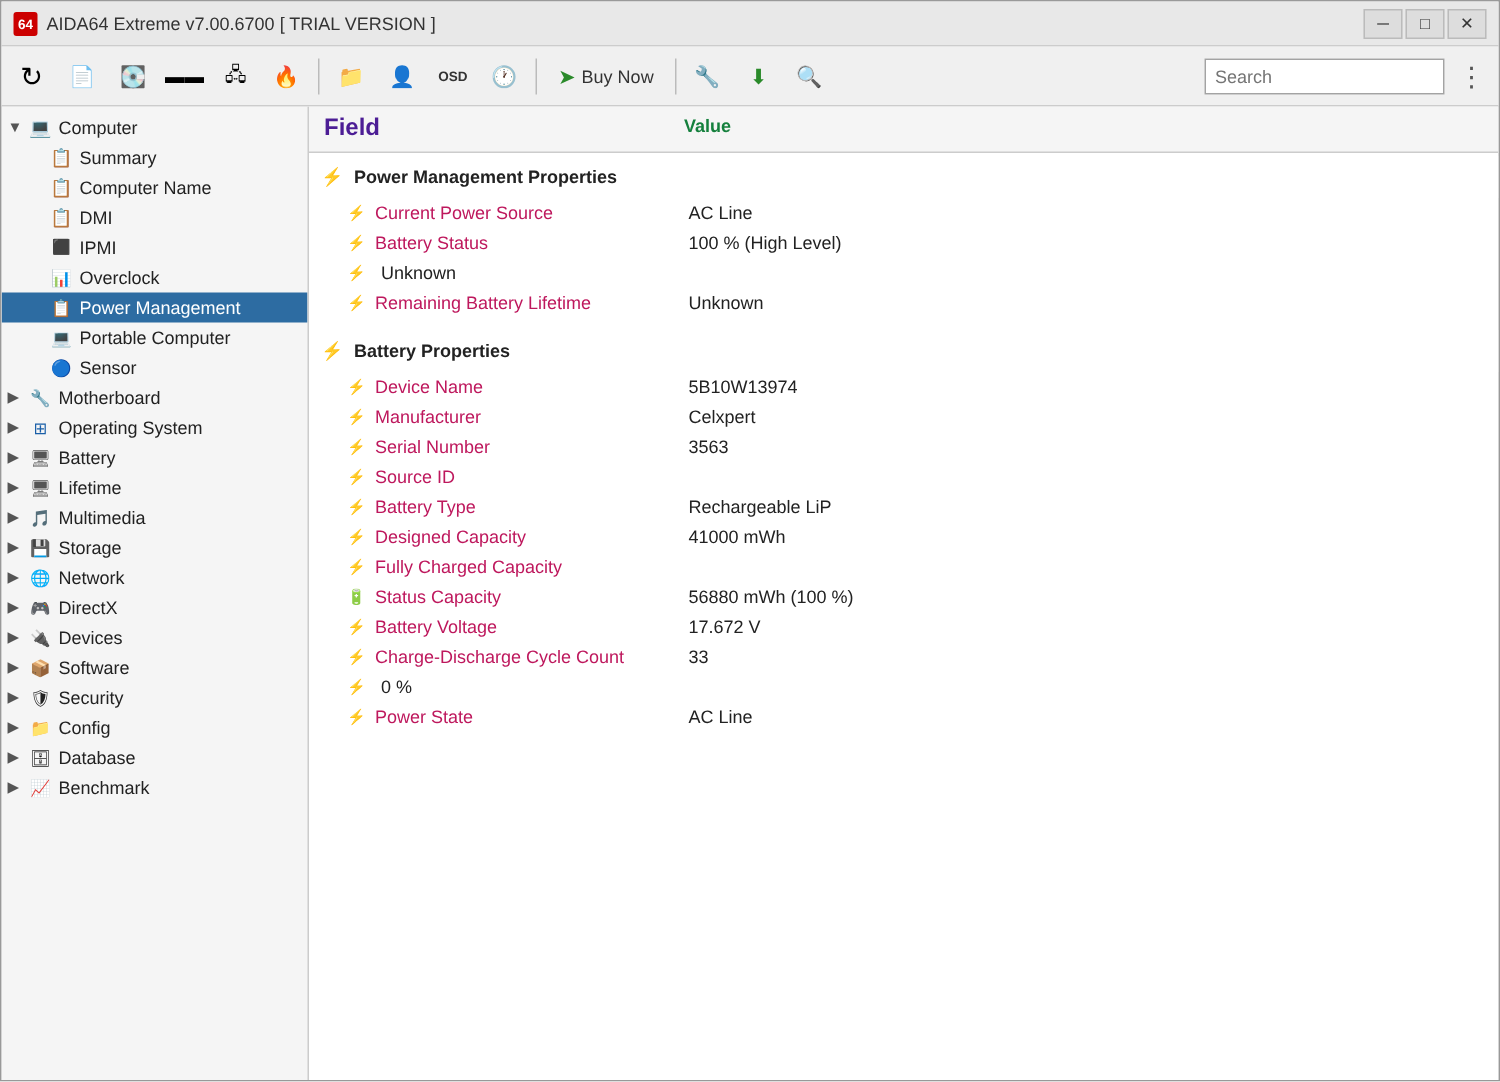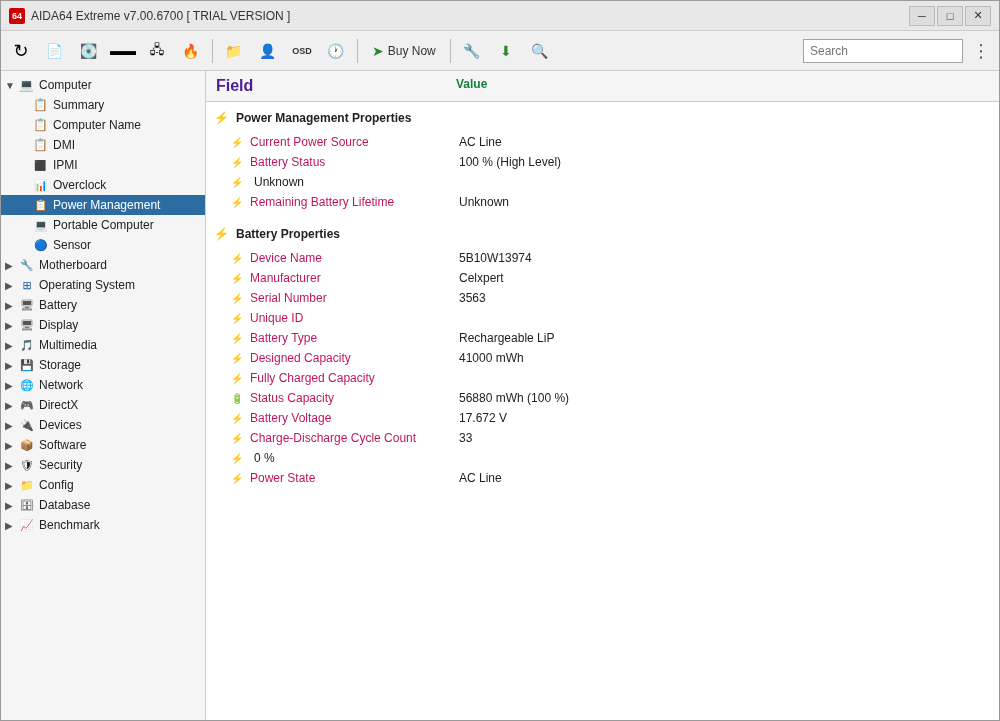--- a/index.html
+++ b/index.html
@@ -369,21 +369,21 @@
 
       <div class="tree-item">
         <span class="expand-icon">▶</span>
         <span class="item-icon" style="color:#555; font-size:11px;">🖥</span>
         <span class="item-label">Battery</span>
       </div>
 
       <div class="tree-item">
         <span class="expand-icon">▶</span>
         <span class="item-icon" style="color:#555; font-size:11px;">🖥</span>
-        <span class="item-label">Display</span>
+        <span class="item-label">Lifetime</span>
       </div>
 
       <div class="tree-item">
         <span class="expand-icon">▶</span>
         <span class="item-icon" style="font-size:11px;">🎵</span>
         <span class="item-label">Multimedia</span>
       </div>
 
       <div class="tree-item">
         <span class="expand-icon">▶</span>
@@ -487,21 +487,21 @@
         <span class="field-name">Manufacturer</span>
         <span class="field-value">Celxpert</span>
       </div>
       <div class="data-row">
         <span class="row-icon" style="color:#2a8a2a; font-size:10px;">⚡</span>
         <span class="field-name">Serial Number</span>
         <span class="field-value">3563</span>
       </div>
       <div class="data-row">
         <span class="row-icon" style="color:#2a8a2a; font-size:10px;">⚡</span>
-        <span class="field-name">Unique ID</span>
+        <span class="field-name">Source ID</span>
       </div>
       <div class="data-row">
         <span class="row-icon" style="color:#2a8a2a; font-size:10px;">⚡</span>
         <span class="field-name">Battery Type</span>
         <span class="field-value">Rechargeable LiP</span>
       </div>
       <div class="data-row">
         <span class="row-icon" style="color:#2a8a2a; font-size:10px;">⚡</span>
         <span class="field-name">Designed Capacity</span>
         <span class="field-value">41000 mWh</span>

